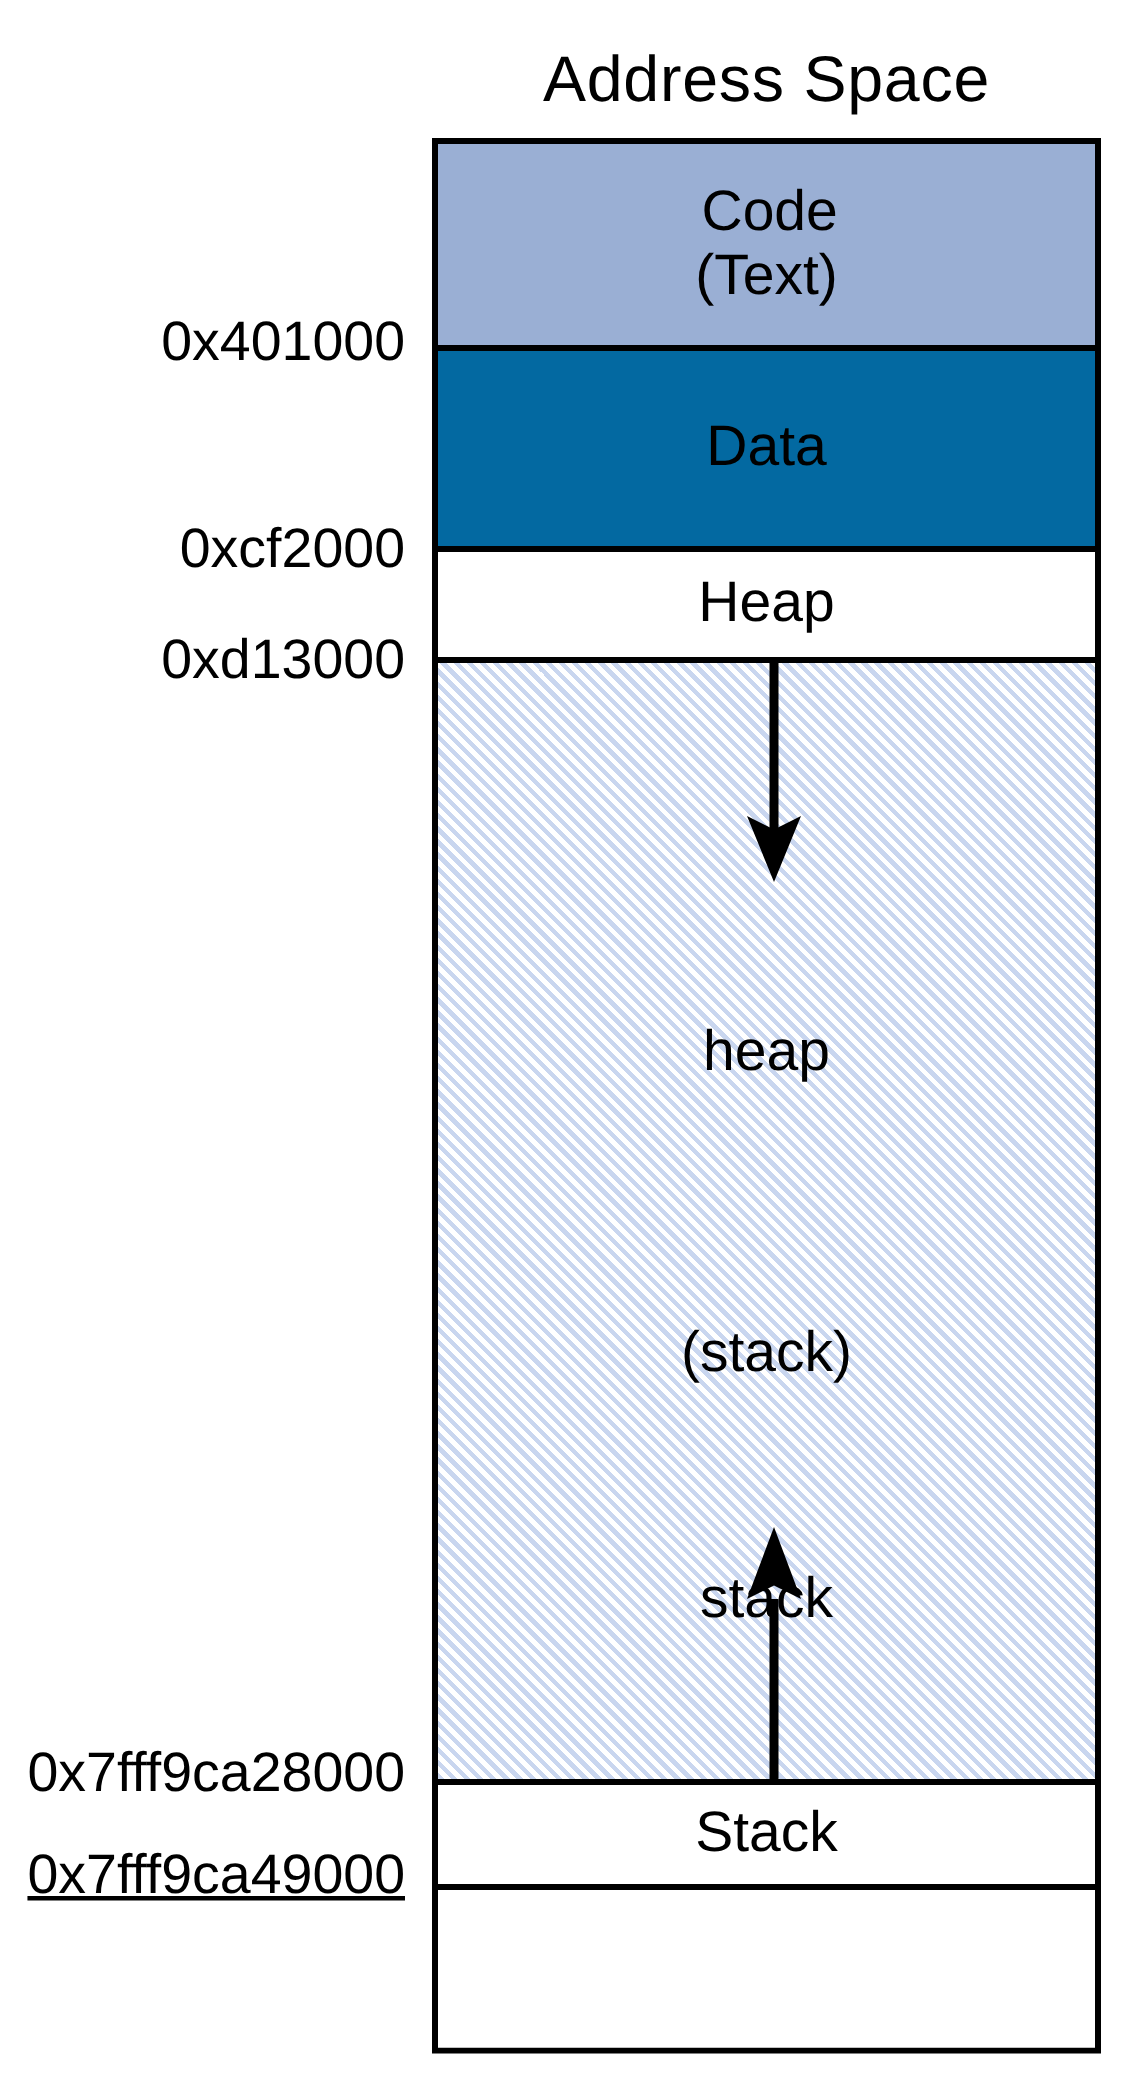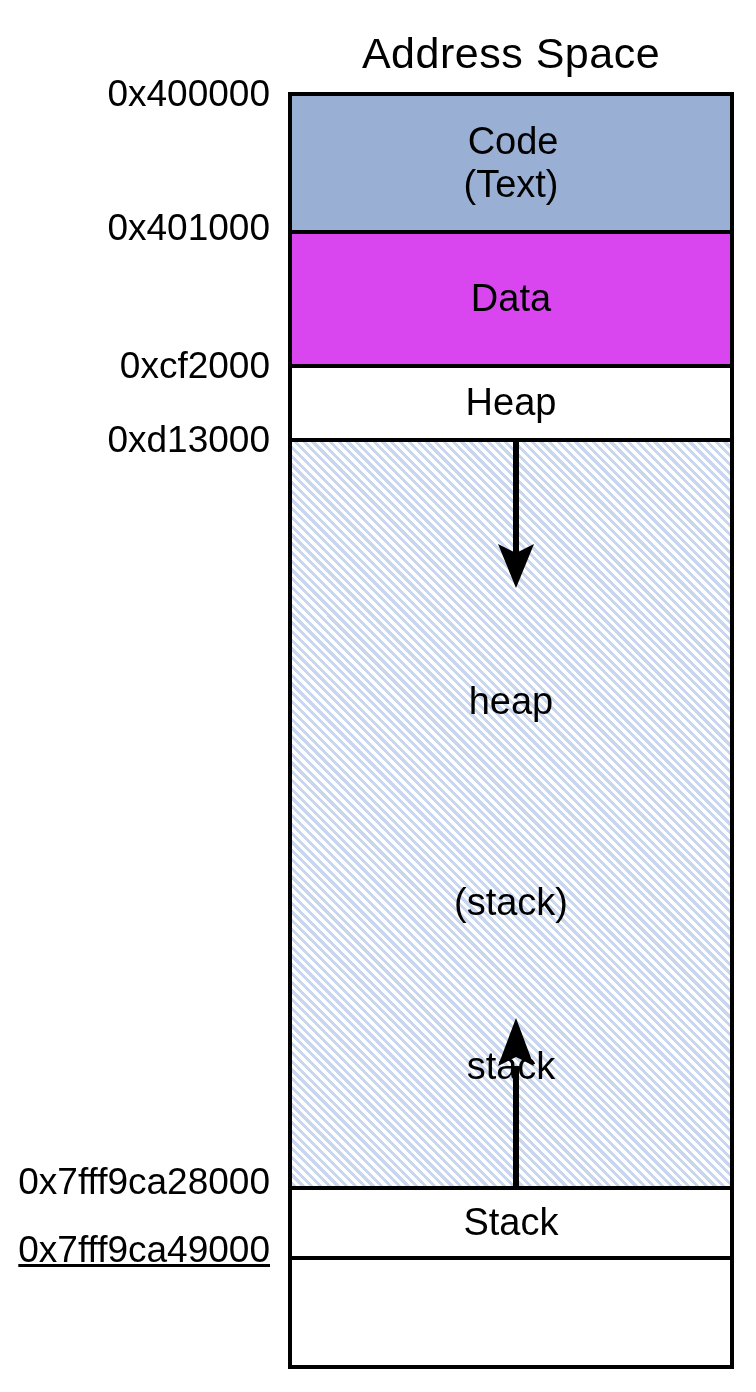--- a/index.html
+++ b/index.html
@@ -65,21 +65,21 @@
 
   .band-code {
     top: 0px;
     height: 138px;
     background: #9aafd4;
     border-bottom: 4px solid #000000;
   }
   .band-data {
     top: 138px;
     height: 134px;
-    background: #d946ef;
+    background: #0369a1;
     border-bottom: 4px solid #000000;
   }
   .band-heap {
     top: 272px;
     height: 74px;
     background: #ffffff;
     border-bottom: 4px solid #000000;
   }
   .band-free {
     top: 346px;
@@ -151,21 +151,20 @@
   .addr-4 { top: 1162px; }
   .addr-5 { top: 1230px; text-decoration: underline; }
 </style>
 </head>
 <body>
 
 <div id="diagram">
 
   <div class="title">Address Space</div>
 
-  <div class="addr addr-0">0x400000</div>
   <div class="addr addr-1">0x401000</div>
   <div class="addr addr-2">0xcf2000</div>
   <div class="addr addr-3">0xd13000</div>
   <div class="addr addr-4">0x7fff9ca28000</div>
   <div class="addr addr-5">0x7fff9ca49000</div>
 
   <div class="column">
 
     <div class="band band-code">
       <div class="band-label two-line">

